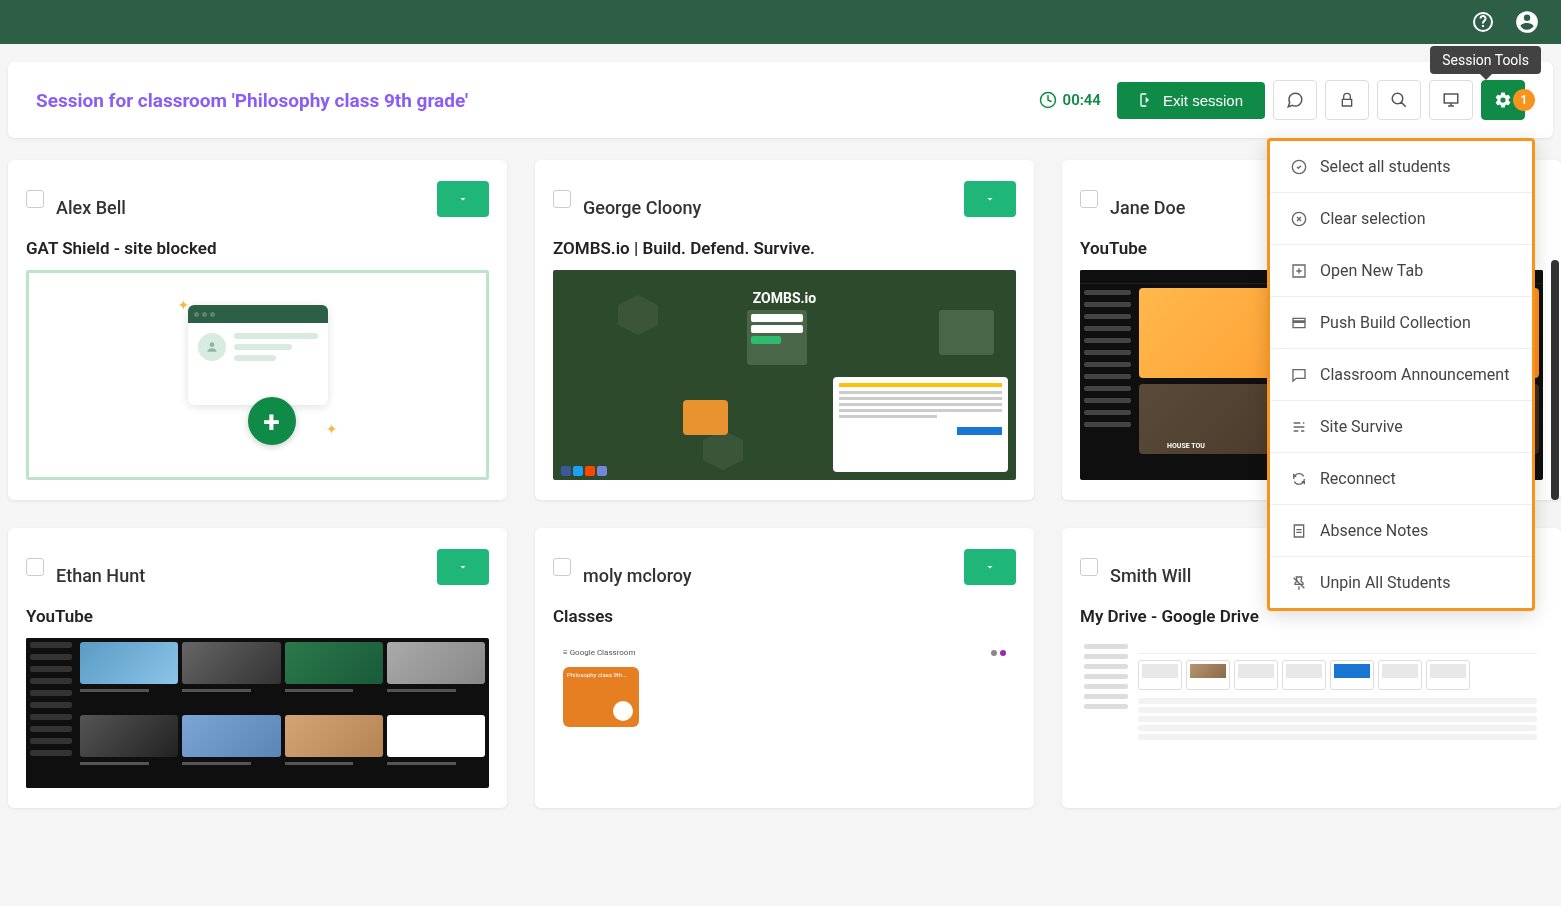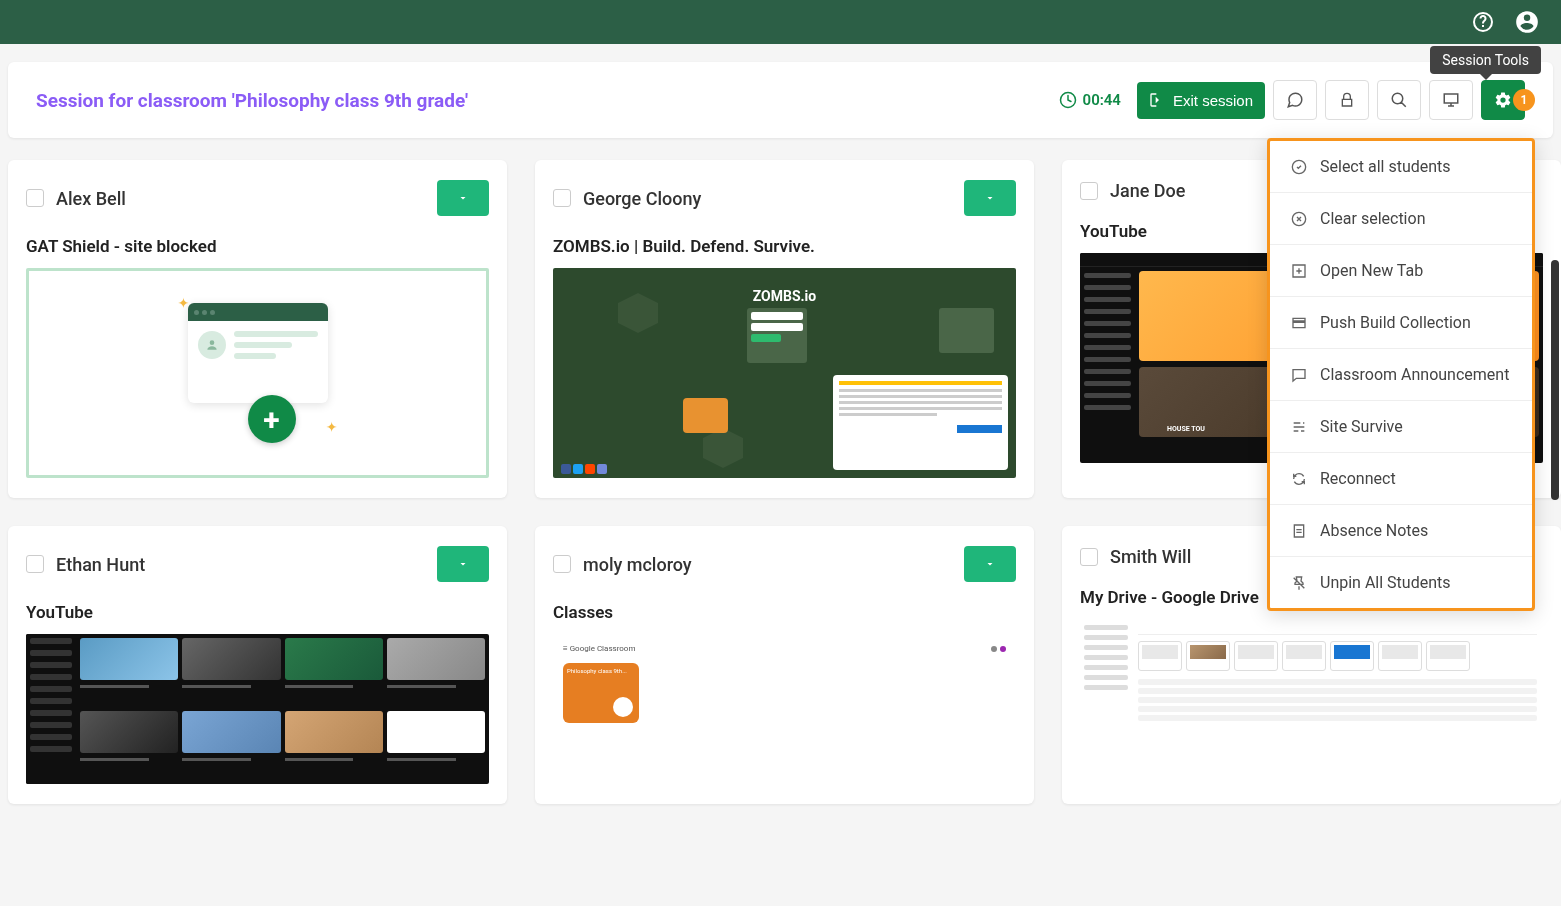--- a/index.html
+++ b/index.html
@@ -75,21 +75,21 @@
     gap: 6px;
     color: #108a47;
     font-weight: 600;
     font-size: 15px;
     margin-right: 8px;
   }
   .exit-btn {
     background: #108a47;
     color: #fff;
     border: none;
-    padding: 10px 12px;
+    padding: 10px 22px;
     border-radius: 4px;
     font-size: 15px;
     font-weight: 500;
     display: flex;
     align-items: center;
     gap: 8px;
     cursor: pointer;
   }
   .toolbar-btn {
     width: 44px;
@@ -152,20 +152,21 @@
     width: 18px;
     height: 18px;
     border: 1.5px solid #ccc;
     border-radius: 3px;
     cursor: pointer;
   }
   .student-name {
     font-size: 18px;
     font-weight: 500;
     color: #333;
+    margin-top: 17px;
   }
   .dropdown-btn {
     width: 52px;
     height: 36px;
     background: #1fb67a;
     border: none;
     border-radius: 4px;
     display: flex;
     align-items: center;
     justify-content: center;

